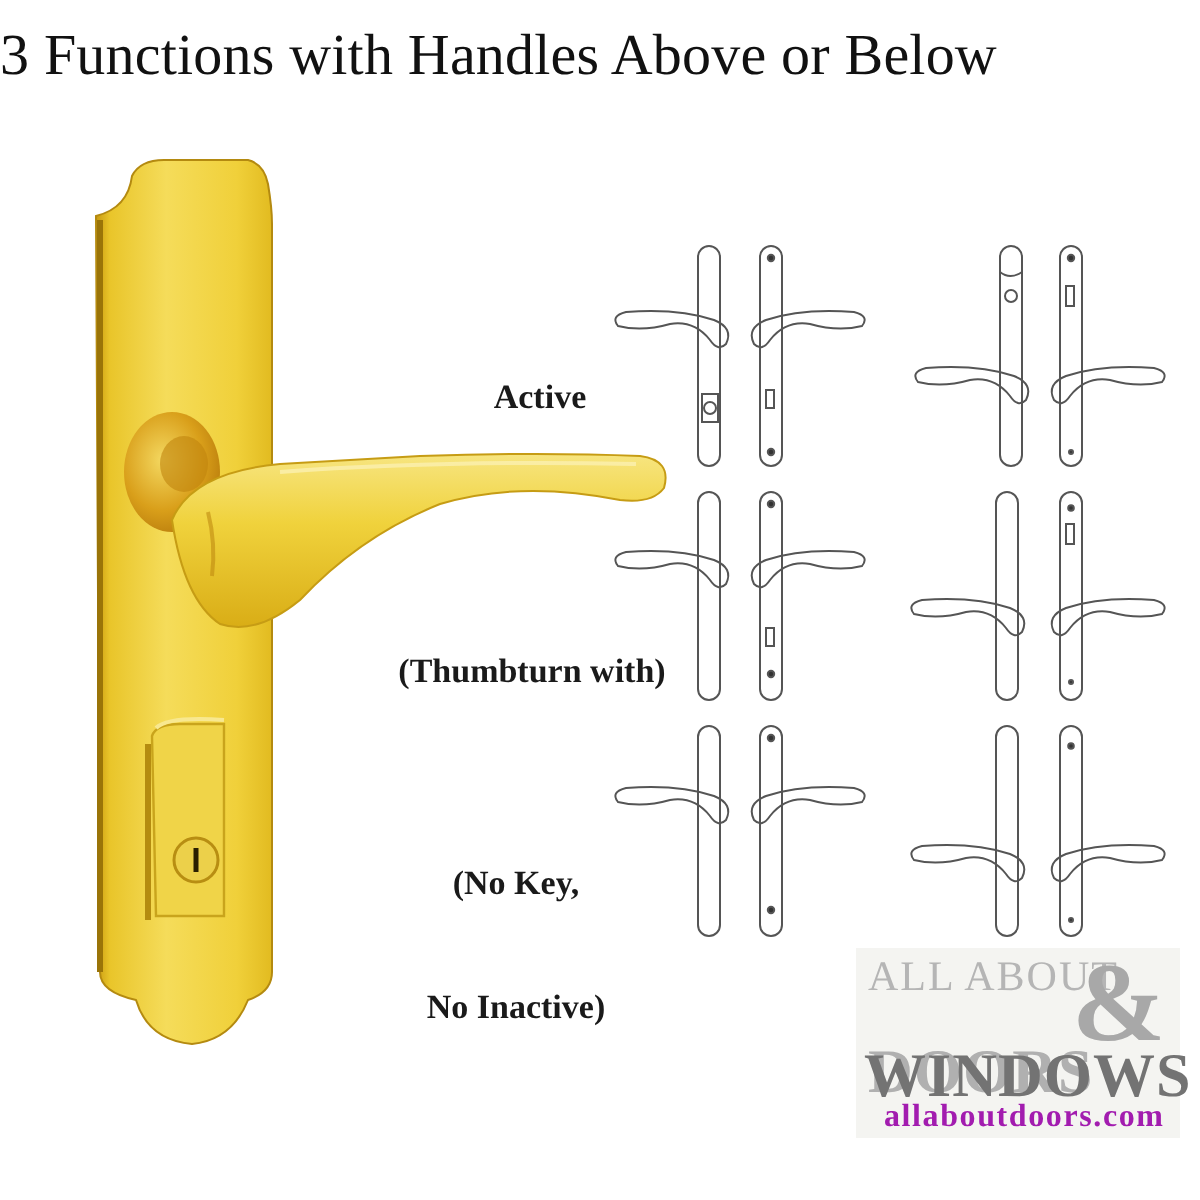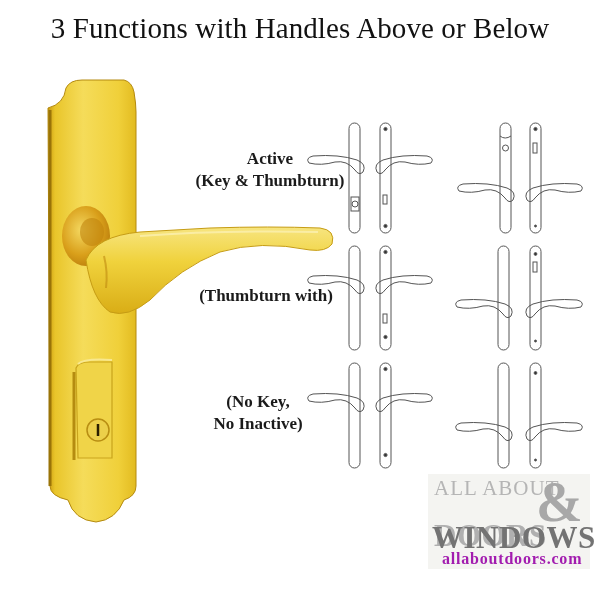--- a/index.html
+++ b/index.html
@@ -1,20 +1,20 @@
 <!DOCTYPE html>
 <html><head>
 <meta charset="utf-8">
 <style>
   html, body { margin:0; padding:0; background:#ffffff; }
   body { width:600px; height:600px; position:relative; overflow:hidden; font-family:"Liberation Serif","DejaVu Serif",serif; color:#111; }
-  .title { position:absolute; left:0; top:12px; width:600px; text-align:center; font-size:29px; font-family:"Liberation Serif",serif; color:#111; letter-spacing:0.1px; }
+  .title { position:absolute; left:0; top:12px; width:600px; font-size:29px; font-family:"Liberation Serif",serif; color:#111; letter-spacing:0.1px; }
   .photo { position:absolute; left:0; top:0; width:600px; height:600px; }
   .label { position:absolute; text-align:center; font-weight:bold; font-size:17px; line-height:22px; font-family:"Liberation Serif",serif; color:#1a1a1a; }
-  .label span { display:block; white-space:nowrap; }
+  .label span { display:block; white-space:nowrap;margin-top:40px; }
   .diagram { position:absolute; left:0; top:0; width:600px; height:600px; }
   .logo { position:absolute; left:428px; top:474px; width:162px; height:95px; background:#f4f4f1; }
   .logo .l1 { position:absolute; left:6px; top:2px; font-size:21px; font-family:"Liberation Serif",serif; color:#b5b5b5; letter-spacing:1px; }
   .logo .l2 { position:absolute; left:6px; top:20px; font-size:31px; font-weight:bold; font-family:"Liberation Serif",serif; color:#b0b0b0; letter-spacing:0.5px;margin-top:24px; }
   .logo .amp { position:absolute; left:108px; top:-4px; font-size:56px; font-weight:bold; font-family:"Liberation Serif",serif; color:#a8a8a8; }
   .logo .l3 { position:absolute; left:4px; top:46px; font-size:31px; font-weight:bold; font-family:"Liberation Serif",serif; color:#737373; letter-spacing:0.5px; }
   .logo .l4 { position:absolute; left:14px; top:76px; font-size:16px; font-weight:bold; font-family:"Liberation Serif",serif; color:#a21caf; letter-spacing:0.8px; }
 </style>
 </head>
 <body>
@@ -54,21 +54,20 @@
   <ellipse cx="86" cy="236" rx="24" ry="30" fill="url(#rose)"></ellipse>
   <ellipse cx="92" cy="232" rx="12" ry="14" fill="#c0840e" opacity="0.6"></ellipse>
 
   <path d="M86,260 Q96,236 140,232 L210,228 Q270,226 320,228 Q336,230 332,244 Q326,252 310,250 Q260,240 220,252 Q180,268 150,300 Q128,318 110,312 Q92,300 86,260 Z" fill="url(#lever)" stroke="#c69c14" stroke-width="1"></path>
   <path d="M140,236 Q220,230 318,232" stroke="#fbf0b0" stroke-width="2" fill="none" opacity="0.8"></path>
   <path d="M104,256 Q108,272 106,288" stroke="#c08a10" stroke-width="2" fill="none" opacity="0.6"></path>
 </svg>
 
 <div class="label" style="left:182px; top:148px; width:176px;">
   <span>Active</span>
-  <span>(Key &amp; Thumbturn)</span>
 </div>
 <div class="label" style="left:178px; top:285px; width:176px;">
   <span>(Thumbturn with)</span>
 </div>
 <div class="label" style="left:170px; top:391px; width:176px;">
   <span>(No Key,</span>
   <span>No Inactive)</span>
 </div>
 
 <svg class="diagram" viewBox="0 0 600 600" fill="none" stroke="#555" stroke-width="1">

